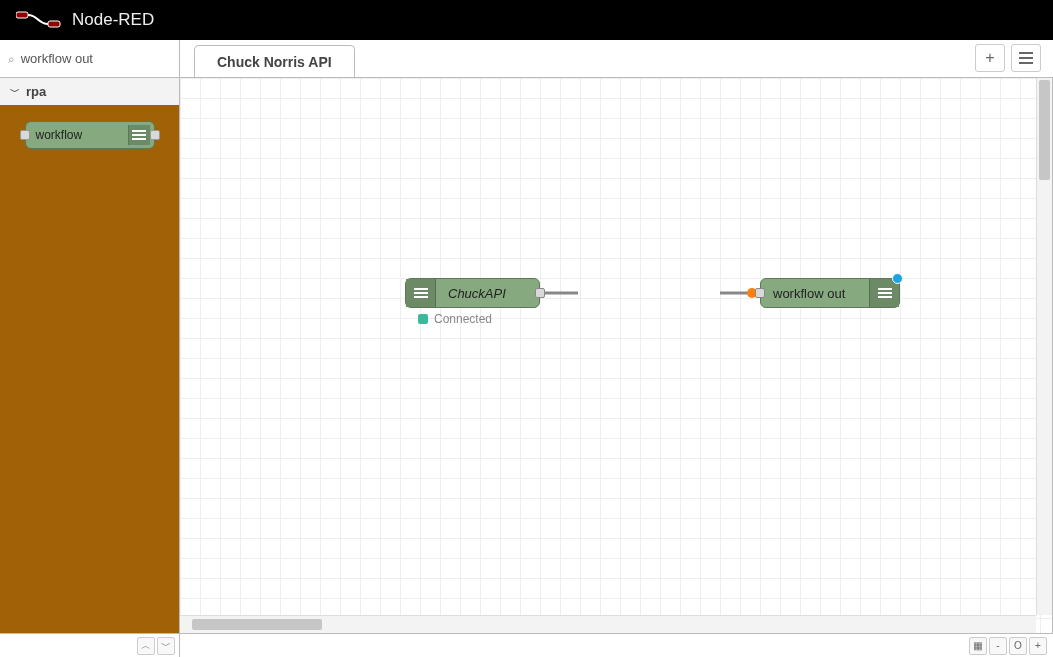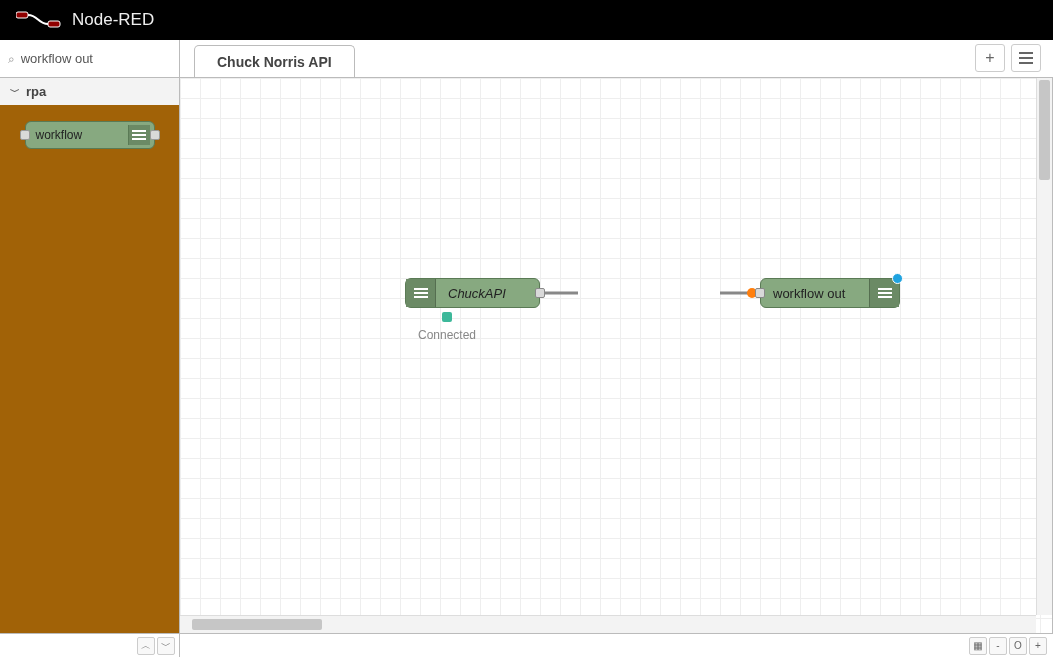--- a/index.html
+++ b/index.html
@@ -153,21 +153,21 @@
           <circle cx="572" cy="215" r="5" fill="#ff7f0e"></circle>
         </svg>
 
         <div class="fnode node-green" style="left:225px; top:200px; width:135px;">
           <div class="n-icon">
               <span class="ic-bars"></span>
             </div>
           <div class="n-label italic">ChuckAPI</div>
           <span class="port out"></span>
         </div>
-        <div class="status" style="left:238px; top:234px;flex-direction:column;">
+        <div class="status" style="left:238px; top:234px;">
           <span class="sq"></span>
           <span>Connected</span>
         </div>
 
 
         <div class="fnode node-green" style="left:580px; top:200px; width:140px;">
           <div class="n-label" style="flex:1">workflow out</div>
           <div class="n-icon right">
               <span class="ic-bars"></span>
             </div>

